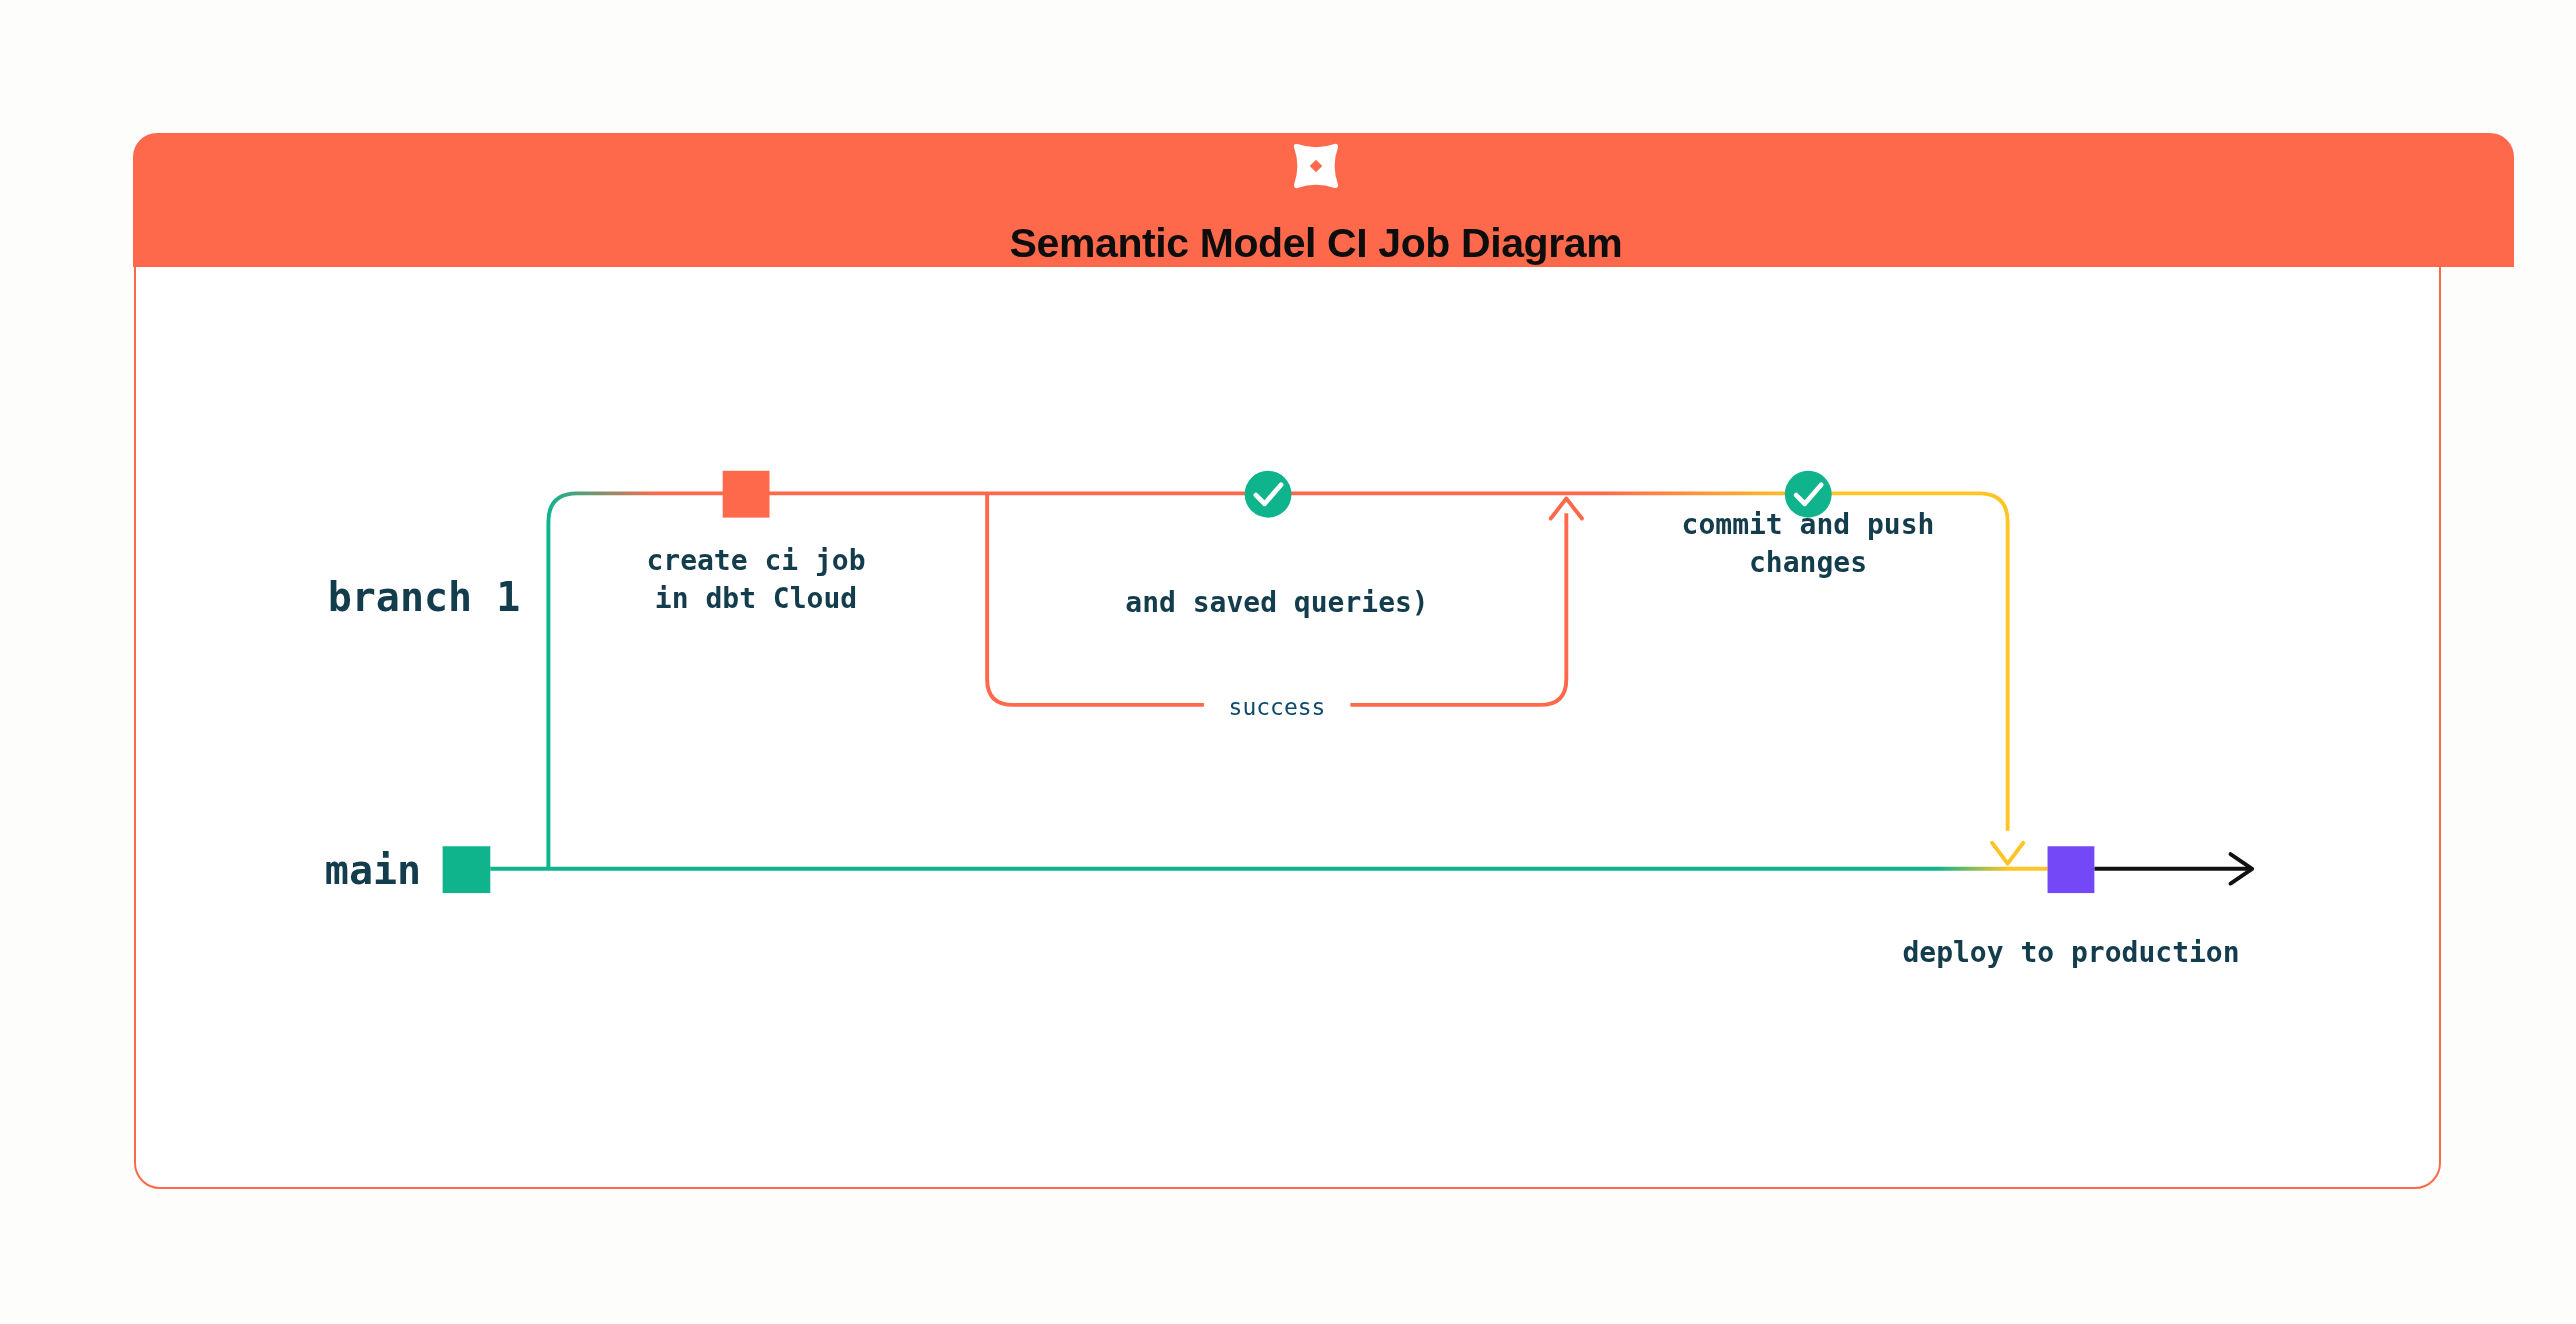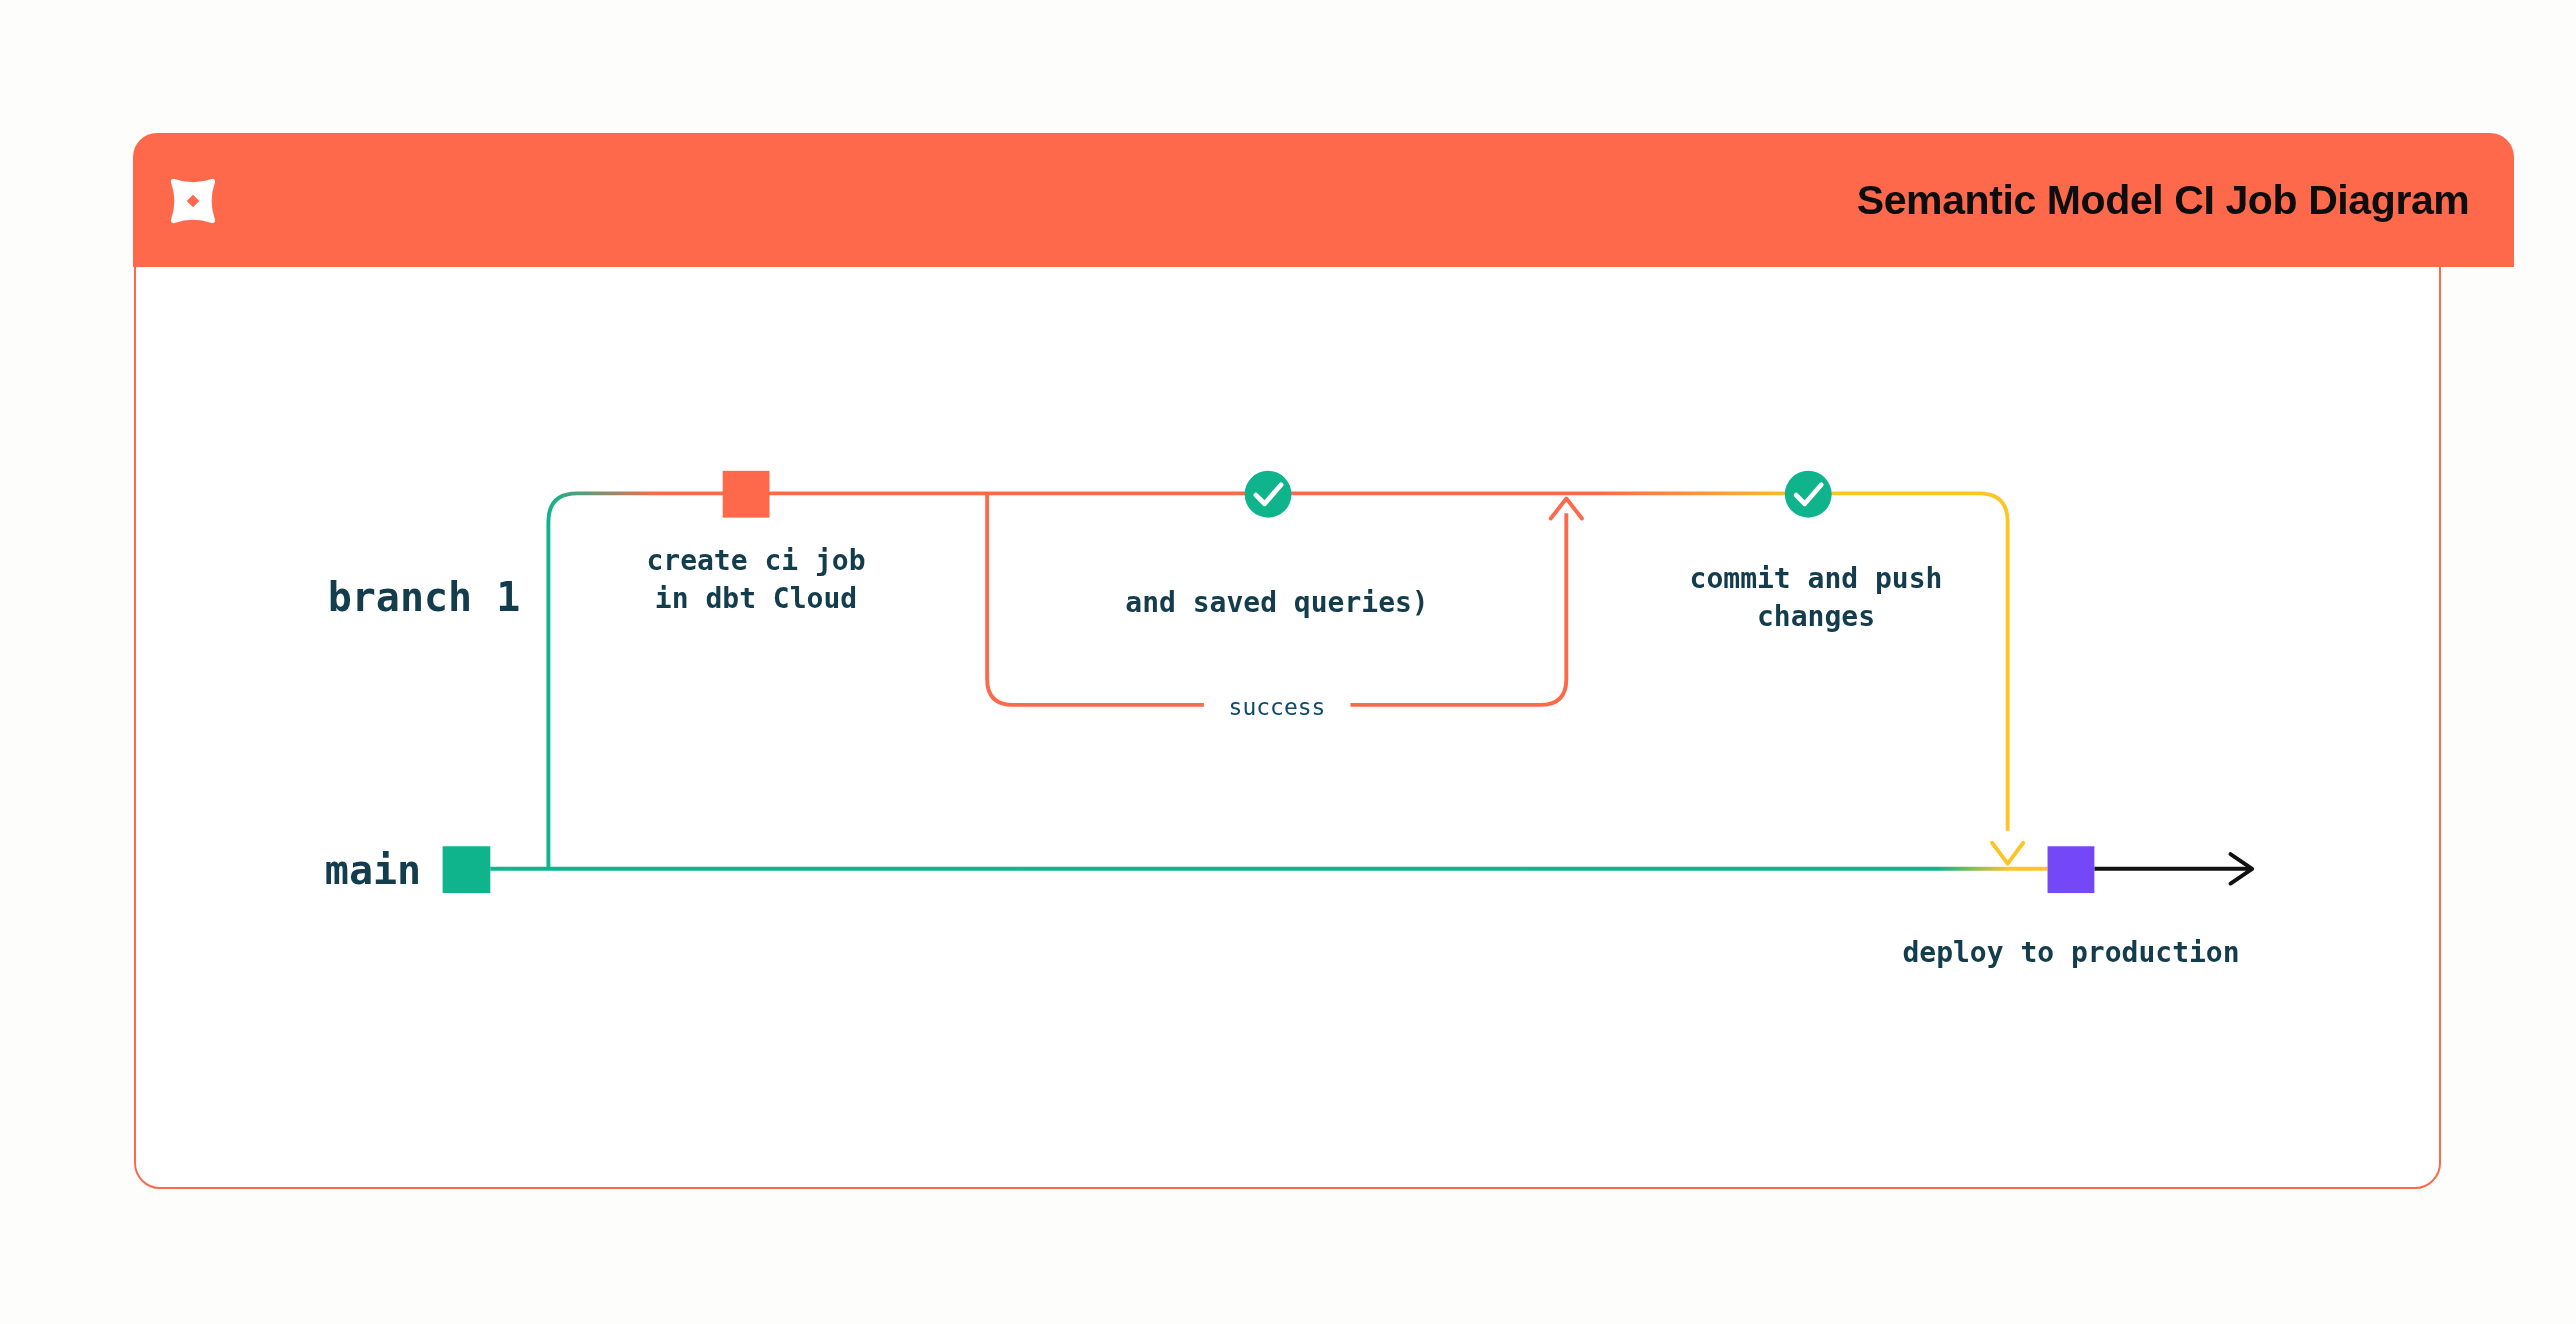--- a/index.html
+++ b/index.html
@@ -10,21 +10,21 @@
   }
   .card {
     position:absolute; left:134px; top:134px; width:2307px; height:1055px;
     background:#ffffff; border:2.6px solid #ff694b; border-radius:26px;
     box-sizing:border-box;
   }
   .header {
     position:absolute; left:-2.6px; top:-2.6px; width:2307px; height:134px;
     background:#ff694b; border-radius:24px 24px 0 0;
     display:flex; align-items:center; justify-content:space-between;
-    padding:0 45px 0 29px; box-sizing:content-box;
+    padding:0 45px 0 29px; box-sizing:content-box;flex-direction:column;
   }
   .logo { width:62px; height:62px; margin-top:1.7px; }
   .title {
     font-family:"Liberation Sans", sans-serif;
     font-weight:bold; font-size:41px; letter-spacing:-0.4px; color:#0d0d0d;
   }
   svg.diagram { position:absolute; left:0; top:0; width:2576px; height:1324px; }
   .dlabel {
     position:absolute; transform:translate(-50%,-50%); text-align:center;
     font-family:"DejaVu Sans Mono", monospace; font-weight:bold;
@@ -107,21 +107,21 @@
 
   <div class="dlabel" style="left:756px; top:580px;">
     <div>create ci job</div>
     <div>in dbt Cloud</div>
   </div>
 
   <div class="dlabel" style="left:1277px; top:603px;">
     <div>and saved queries)</div>
   </div>
 
-  <div class="dlabel" style="left:1808px; top:598px;margin-left:8px;">
+  <div class="dlabel" style="left:1808px; top:544px;">
     <div>commit and push</div>
     <div>changes</div>
   </div>
 
   <div class="dlabel" style="left:2071px; top:953px;">
     <div>deploy to production</div>
   </div>
 
   <div class="success-label" style="left:1277px; top:707px;">success</div>
 

